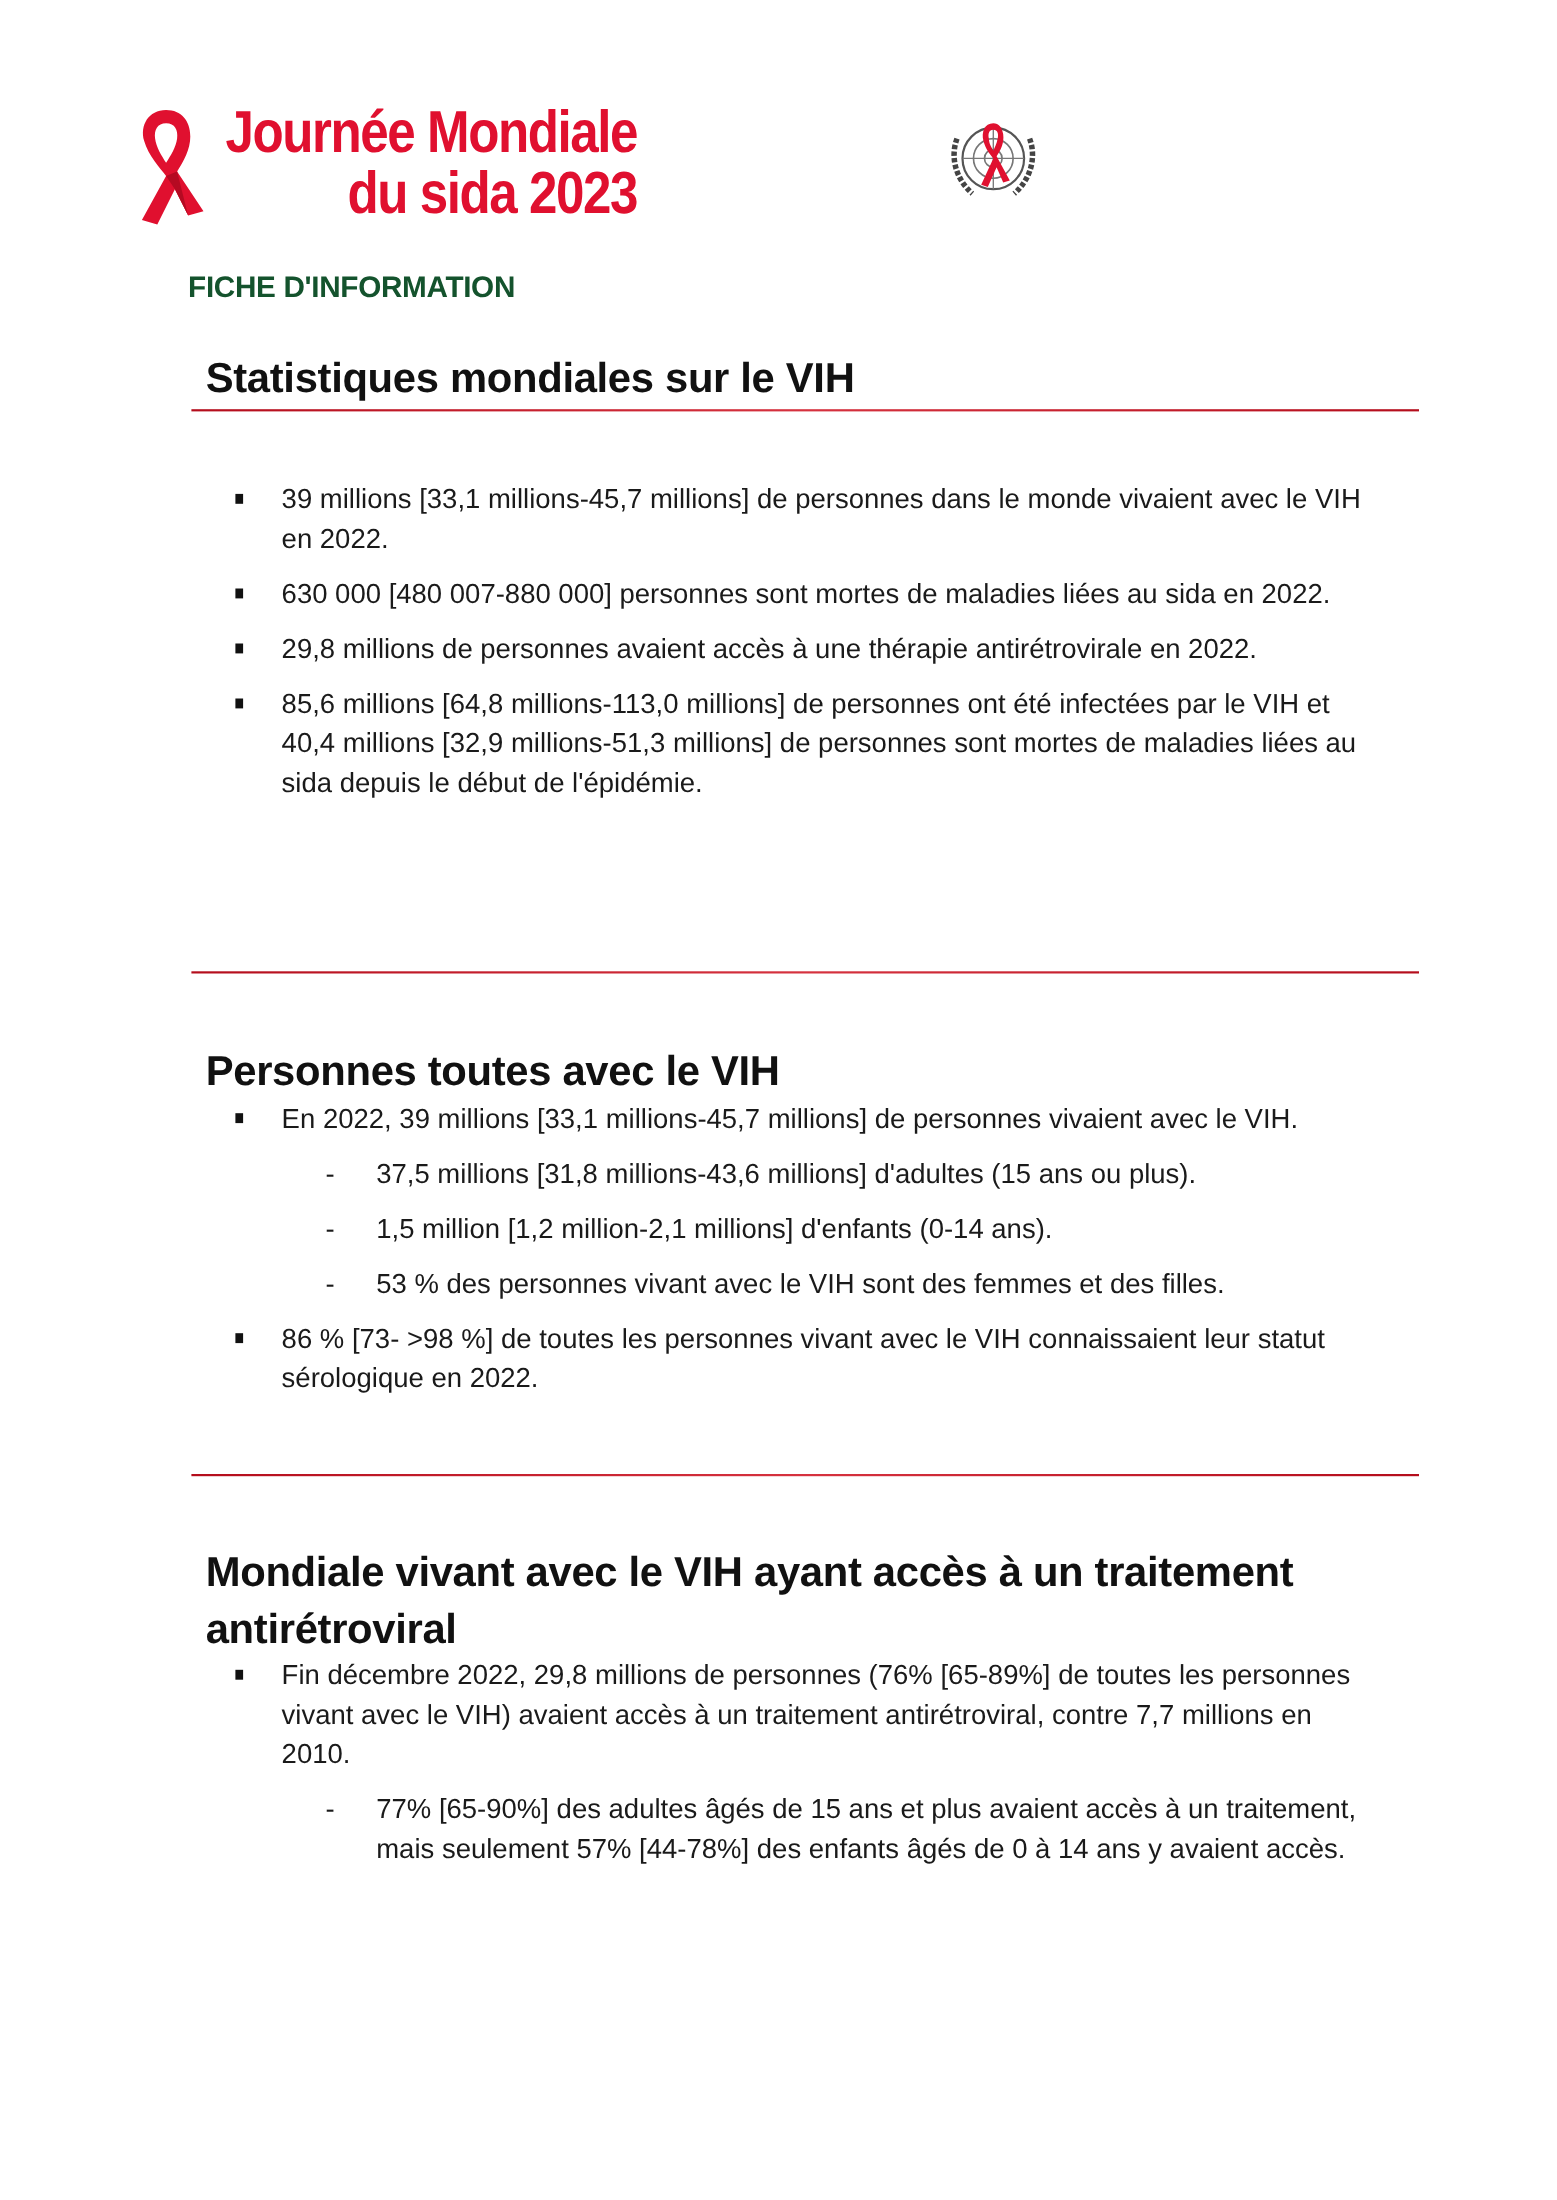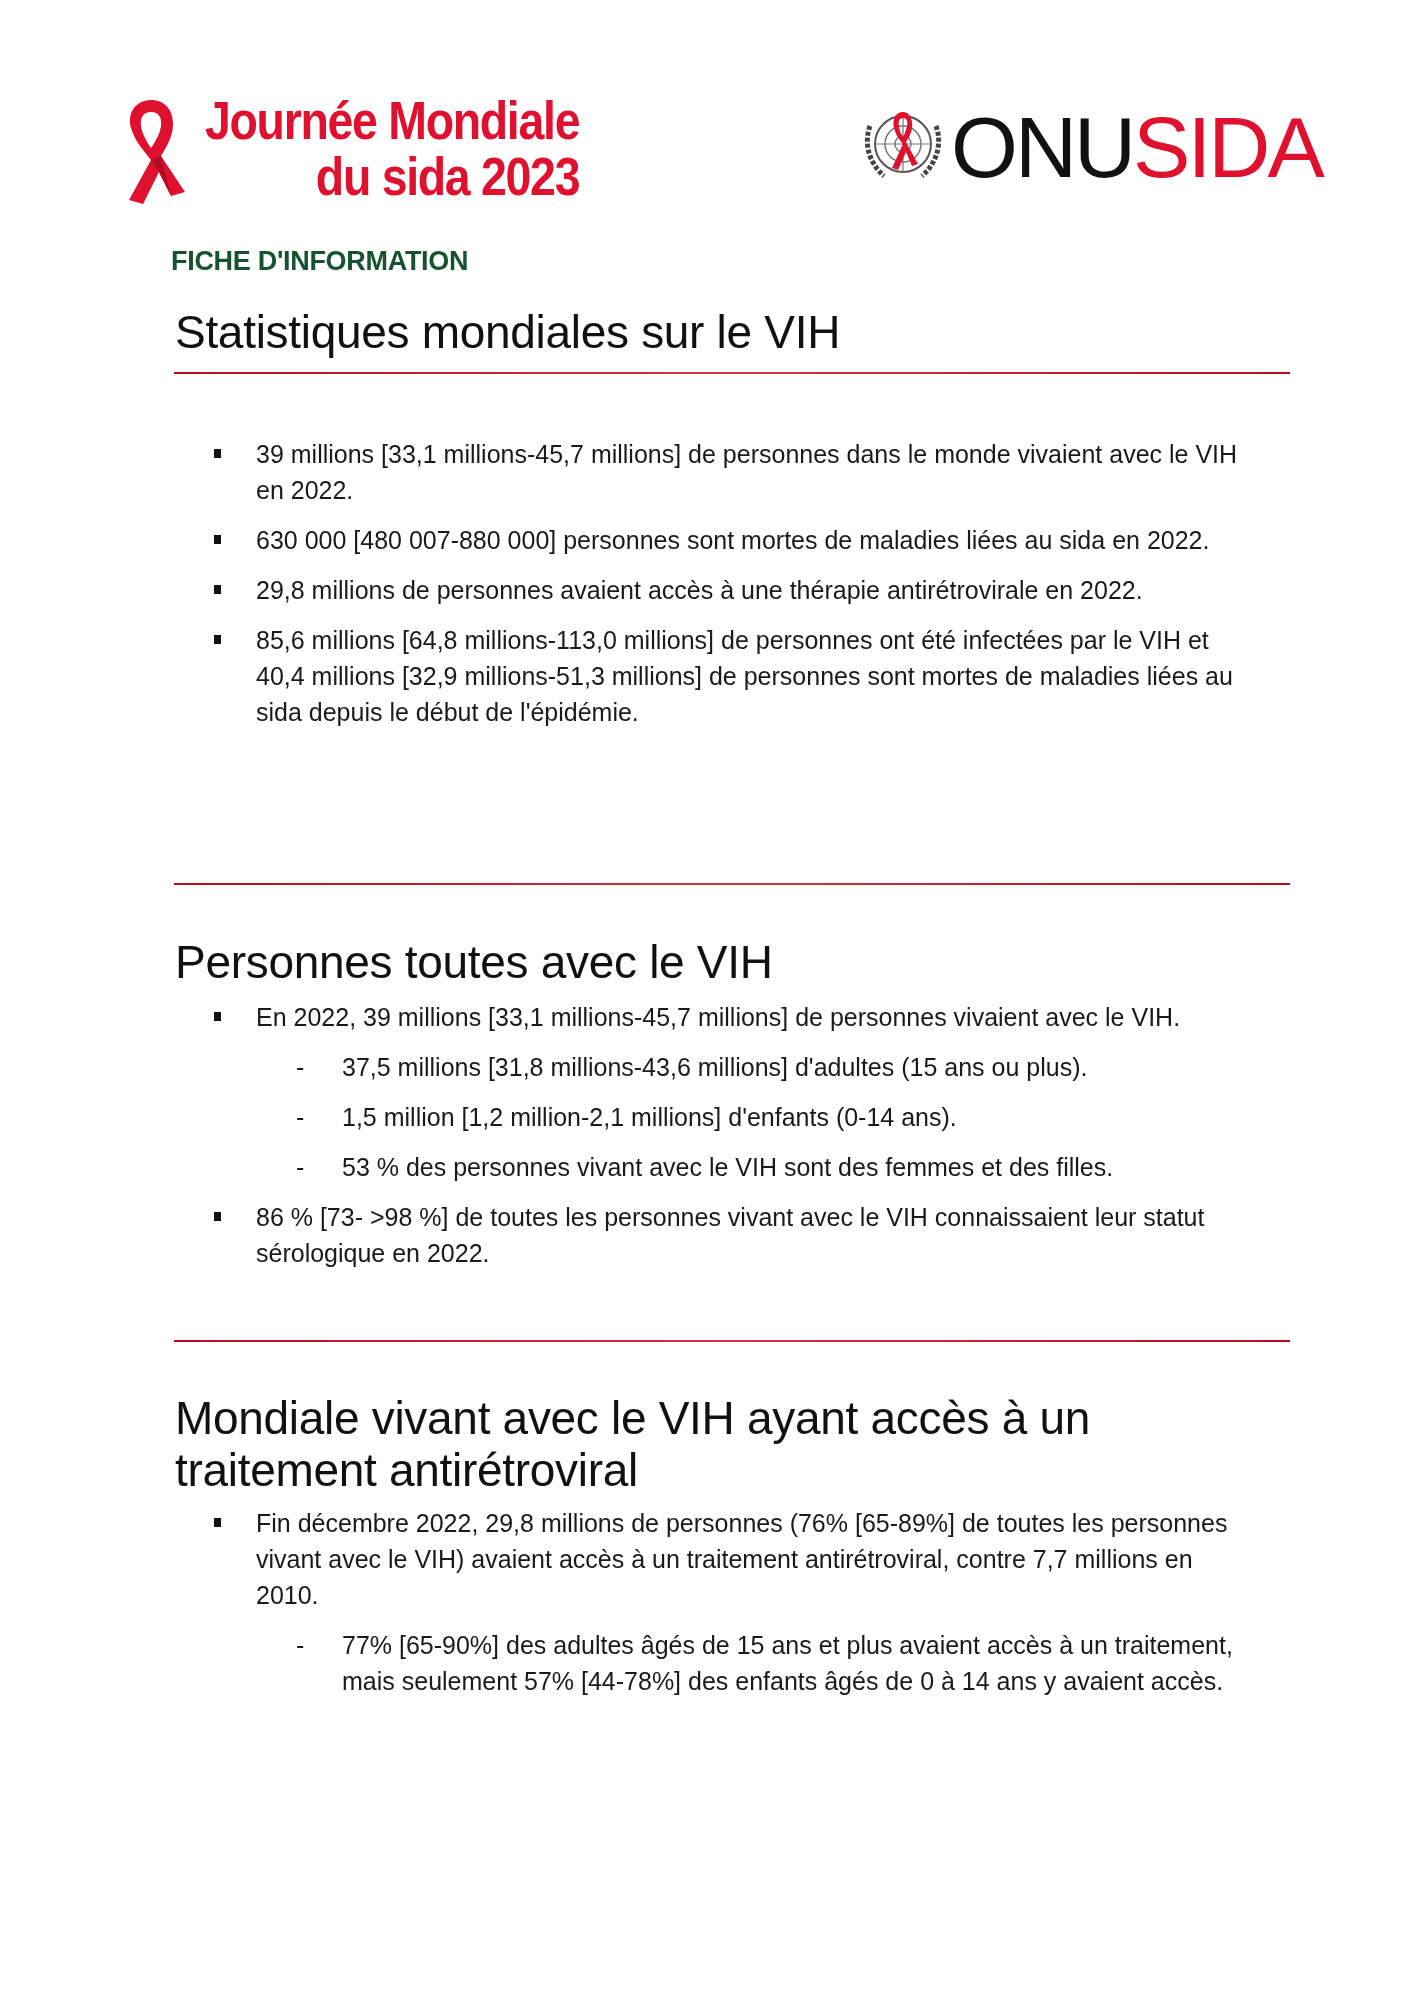--- a/index.html
+++ b/index.html
@@ -17,21 +17,21 @@
   .logo-right { position: absolute; left: 856px; top: 100px; width: 460px; height: 90px; }
   .un-emblem { position: absolute; left: 6px; top: 6px; width: 82px; height: 78px; }
   .onusida { position: absolute; left: 95px; top: 4px; font-size: 86px; line-height: 86px;
              letter-spacing: -3px; font-weight: normal; white-space: nowrap; }
   .onu { color: #111; }
   .sida { color: #e0102f; }
 
   .fiche { position: absolute; left: 171px; top: 246px; font-size: 27px; font-weight: bold;
            color: #14532d; letter-spacing: -0.3px; }
 
-  h2 { position: absolute; left: 171px; margin: 4px; font-size: 46px; font-weight: normal; color: #111;
+  h2 { position: absolute; left: 171px; margin: 16px; font-size: 38px; font-weight: bold; color: #111;
        letter-spacing: -0.3px; line-height: 52px; }
   .h-stats { top: 302px; }
   .h-pvvih { top: 932px; }
   .h-arv { top: 1388px; width: 1100px; }
 
   .rule { position: absolute; left: 174px; width: 1116px; height: 2px;
           background: linear-gradient(to right, #b40d1c, #d6323f 50%, #b40d1c); }
   .rule-1 { top: 372px; }
   .rule-2 { top: 883px; }
   .rule-3 { top: 1340px; }
@@ -66,21 +66,20 @@
   <svg class="un-emblem" viewBox="0 0 82 78">
     <circle cx="41" cy="38" r="28" fill="none" stroke="#555" stroke-width="2"></circle>
     <circle cx="41" cy="38" r="18" fill="none" stroke="#777" stroke-width="1.5"></circle>
     <circle cx="41" cy="38" r="8" fill="none" stroke="#777" stroke-width="1.5"></circle>
     <line x1="41" y1="10" x2="41" y2="66" stroke="#777" stroke-width="1.2"></line>
     <line x1="13" y1="38" x2="69" y2="38" stroke="#777" stroke-width="1.2"></line>
     <path d="M8 20 C2 36 6 56 22 70" fill="none" stroke="#444" stroke-width="5" stroke-dasharray="4 2"></path>
     <path d="M74 20 C80 36 76 56 60 70" fill="none" stroke="#444" stroke-width="5" stroke-dasharray="4 2"></path>
     <path d="M41 6 C33 6 30 14 32 22 C34 30 38 34 41 38 L30 62 L36 64 L44 46 L50 60 L56 58 L44 36 C48 30 51 24 50 16 C49 10 46 6 41 6 Z M41 12 C45 12 46 16 45 20 C44 25 42 29 41 31 C40 29 37 25 37 20 C36 16 37 12 41 12 Z" fill="#e0102f"></path>
   </svg>
-  <div class="onusida"><span class="onu">ONU</span><span class="sida">SIDA</span></div>
 </div>
 
 <div class="fiche">FICHE D'INFORMATION</div>
 
 <h2 class="h-stats">Statistiques mondiales sur le VIH</h2>
 <div class="rule rule-1"></div>
 <ul class="list list-stats">
   <li><span class="bullet"></span><span>39 millions [33,1 millions-45,7 millions] de personnes dans le monde vivaient avec le VIH en 2022.</span></li>
   <li><span class="bullet"></span><span>630 000 [480 007-880 000] personnes sont mortes de maladies liées au sida en 2022.</span></li>
   <li><span class="bullet"></span><span>29,8 millions de personnes avaient accès à une thérapie antirétrovirale en 2022.</span></li>

